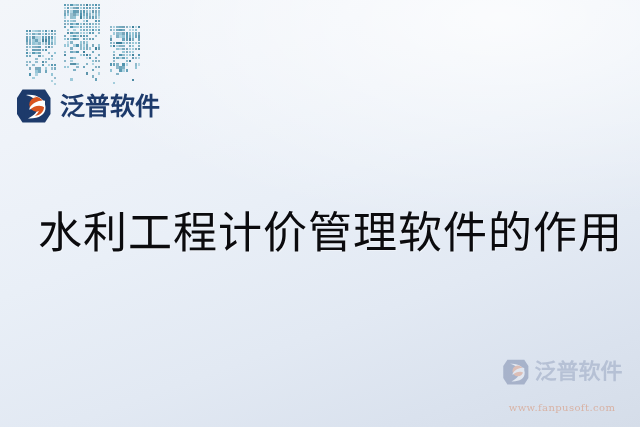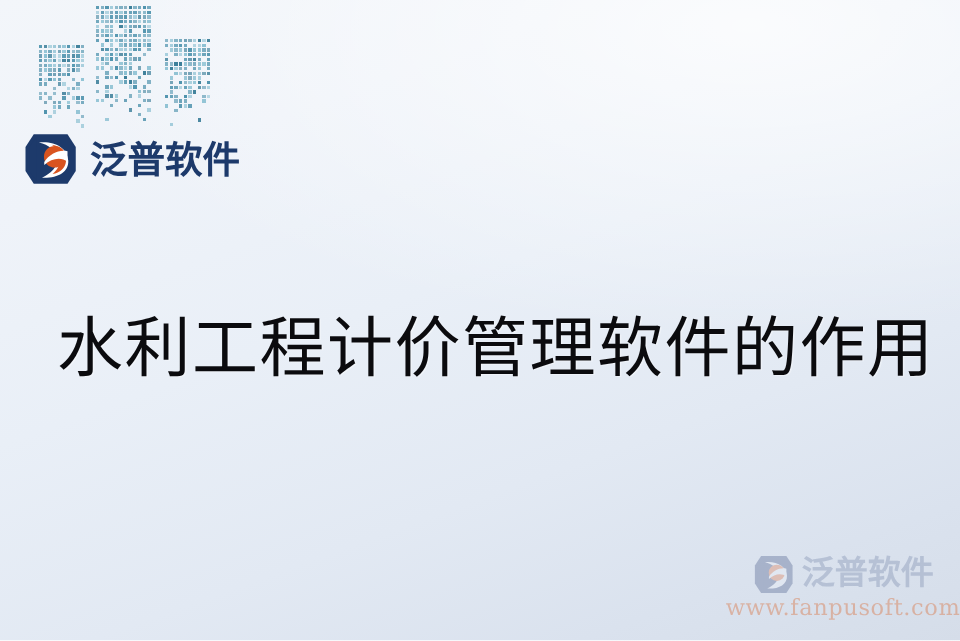--- a/index.html
+++ b/index.html
@@ -120,25 +120,25 @@
   .wm-cn {
     font-family: "DejaVu Sans", sans-serif;
     font-size: 22px;
     font-weight: 700;
     line-height: 1;
     color: #9aa7c2;
     white-space: nowrap;
   }
   .wm-url {
     font-family: "DejaVu Serif", "Liberation Serif", serif;
-    font-size: 15px;
+    font-size: 10px;
     line-height: 1;
     color: #d98d6a;
     letter-spacing: .4px;
-    margin-top: 0;
+    margin-top: 16px;
     white-space: nowrap;
   }
 </style>
 </head>
 <body>
 
 <div class="banner">
 
   <div class="bg-wash"></div>
 

